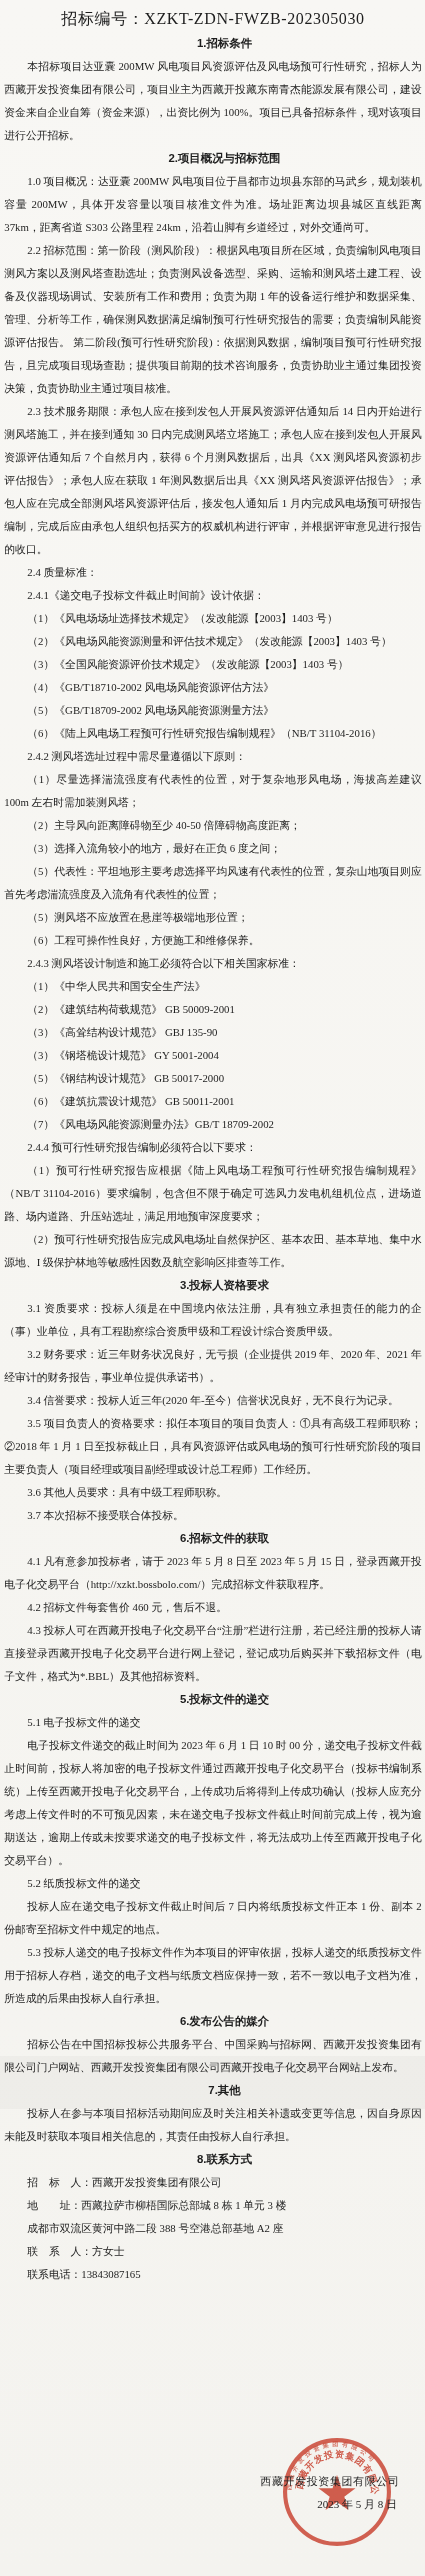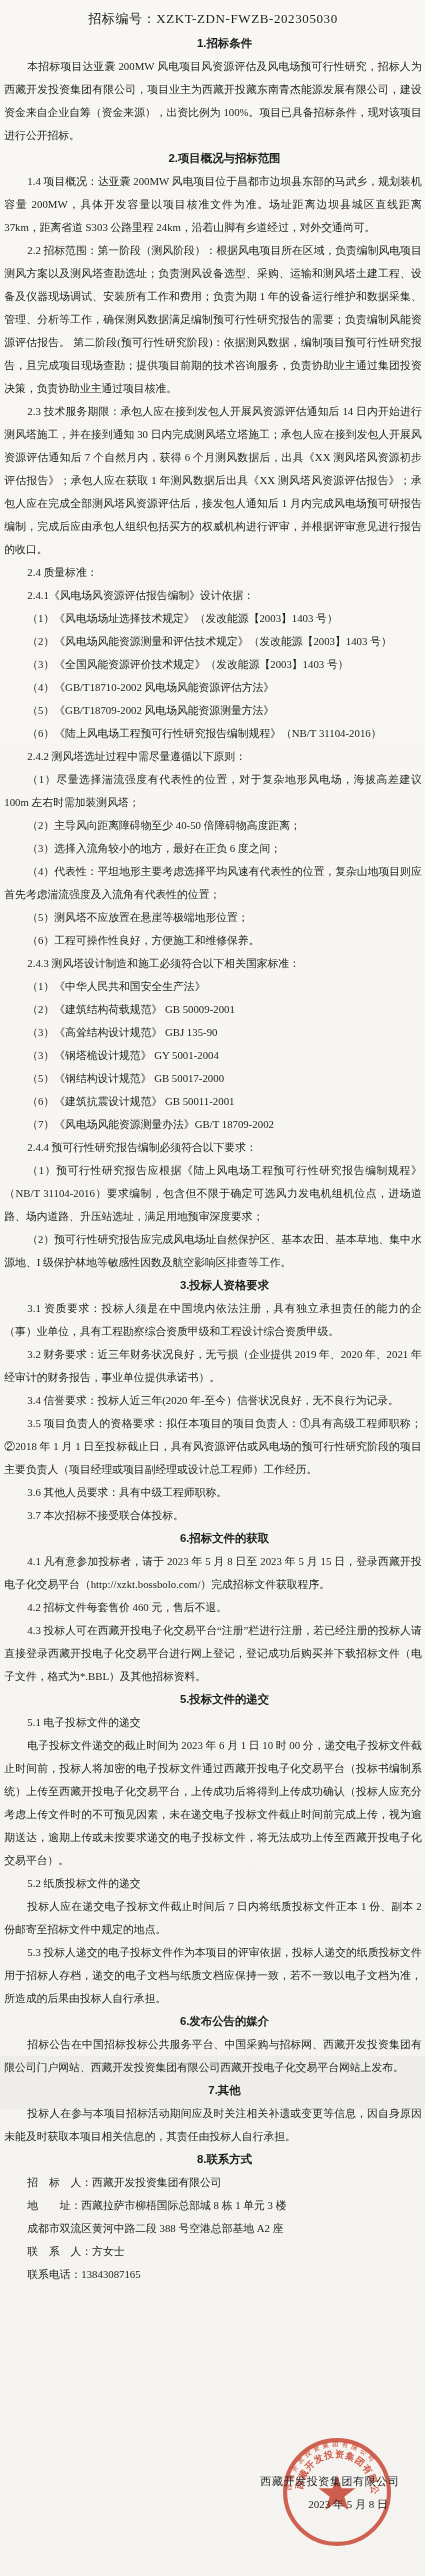--- a/index.html
+++ b/index.html
@@ -14,21 +14,21 @@
   }
   .content{
     padding:6.2px 4.3px 0 4.3px;
     font-size:10.8px;
     line-height:23px;
     text-align:justify;
   }
   .doc-title{
     text-align:center;
     text-indent:0;
-    font-size:13px;
+    font-size:16px;
     line-height:26px;
     letter-spacing:0.6px;
   }
   .heading{
     font-family:"Liberation Sans","DejaVu Sans",sans-serif;
     font-weight:bold;
     font-size:11.4px;
     text-indent:23px;
     text-align:center;
   }
@@ -39,21 +39,21 @@
     pointer-events:none;
   }
   .sig-line{
     position:absolute;
     font-size:11px;
     white-space:nowrap;
     color:#262626;
     z-index:3;
   }
   .sig-company{ top:2474px; right:26.5px; letter-spacing:0.6px; }
-  .sig-date{ top:2497px; right:38px;font-family:Liberation Serif, serif; }
+  .sig-date{ top:2497px; right:29px;font-family:Liberation Serif, serif; }
   .seal{
     position:absolute;
     left:278px; top:2433px;
     width:118px; height:118px;
     z-index:2;
     opacity:0.93;
   }
   .seal text{
     font-family:"Liberation Serif","DejaVu Serif",serif;
     font-weight:bold;
@@ -62,36 +62,36 @@
 </head>
 <body>
 
 <div class="page">
 
   <div class="content">
       <div class="doc-title">招标编号：XZKT-ZDN-FWZB-202305030</div>
       <div class="heading">1.招标条件</div>
       <div class="para">本招标项目达亚囊 200MW 风电项目风资源评估及风电场预可行性研究，招标人为西藏开发投资集团有限公司，项目业主为西藏开投藏东南青杰能源发展有限公司，建设资金来自企业自筹（资金来源），出资比例为 100%。项目已具备招标条件，现对该项目进行公开招标。</div>
       <div class="heading">2.项目概况与招标范围</div>
-      <div class="para">1.4 项目概况：达亚囊 200MW 风电项目位于昌都市边坝县东部的马武乡，规划装机容量 200MW，具体开发容量以项目核准文件为准。场址距离边坝县城区直线距离 37km，距离省道 S303 公路里程 24km，沿着山脚有乡道经过，对外交通尚可。</div>
+      <div class="para">1.0 项目概况：达亚囊 200MW 风电项目位于昌都市边坝县东部的马武乡，规划装机容量 200MW，具体开发容量以项目核准文件为准。场址距离边坝县城区直线距离 37km，距离省道 S303 公路里程 24km，沿着山脚有乡道经过，对外交通尚可。</div>
       <div class="para">2.2 招标范围：第一阶段（测风阶段）：根据风电项目所在区域，负责编制风电项目测风方案以及测风塔查勘选址；负责测风设备选型、采购、运输和测风塔土建工程、设备及仪器现场调试、安装所有工作和费用；负责为期 1 年的设备运行维护和数据采集、管理、分析等工作，确保测风数据满足编制预可行性研究报告的需要；负责编制风能资源评估报告。 第二阶段(预可行性研究阶段)：依据测风数据，编制项目预可行性研究报告，且完成项目现场查勘；提供项目前期的技术咨询服务，负责协助业主通过集团投资决策，负责协助业主通过项目核准。</div>
       <div class="para">2.3 技术服务期限：承包人应在接到发包人开展风资源评估通知后 14 日内开始进行测风塔施工，并在接到通知 30 日内完成测风塔立塔施工；承包人应在接到发包人开展风资源评估通知后 7 个自然月内，获得 6 个月测风数据后，出具《XX 测风塔风资源初步评估报告》；承包人应在获取 1 年测风数据后出具《XX 测风塔风资源评估报告》；承包人应在完成全部测风塔风资源评估后，接发包人通知后 1 月内完成风电场预可研报告编制，完成后应由承包人组织包括买方的权威机构进行评审，并根据评审意见进行报告的收口。</div>
       <div class="para">2.4 质量标准：</div>
-      <div class="para">2.4.1《风电场风资源评估报告编制》设计依据：</div>
+      <div class="para">2.4.1《递交电子投标文件截止时间前》设计依据：</div>
       <div class="para">（1）《风电场场址选择技术规定》（发改能源【2003】1403 号）</div>
       <div class="para">（2）《风电场风能资源测量和评估技术规定》（发改能源【2003】1403 号）</div>
       <div class="para">（3）《全国风能资源评价技术规定》（发改能源【2003】1403 号）</div>
       <div class="para">（4）《GB/T18710-2002 风电场风能资源评估方法》</div>
       <div class="para">（5）《GB/T18709-2002 风电场风能资源测量方法》</div>
       <div class="para">（6）《陆上风电场工程预可行性研究报告编制规程》（NB/T 31104-2016）</div>
       <div class="para">2.4.2 测风塔选址过程中需尽量遵循以下原则：</div>
       <div class="para">（1）尽量选择湍流强度有代表性的位置，对于复杂地形风电场，海拔高差建议 100m 左右时需加装测风塔；</div>
       <div class="para">（2）主导风向距离障碍物至少 40-50 倍障碍物高度距离；</div>
       <div class="para">（3）选择入流角较小的地方，最好在正负 6 度之间；</div>
-      <div class="para">（4）代表性：平坦地形主要考虑选择平均风速有代表性的位置，复杂山地项目则应首先考虑湍流强度及入流角有代表性的位置；</div>
+      <div class="para">（5）代表性：平坦地形主要考虑选择平均风速有代表性的位置，复杂山地项目则应首先考虑湍流强度及入流角有代表性的位置；</div>
       <div class="para">（5）测风塔不应放置在悬崖等极端地形位置；</div>
       <div class="para">（6）工程可操作性良好，方便施工和维修保养。</div>
       <div class="para">2.4.3 测风塔设计制造和施工必须符合以下相关国家标准：</div>
       <div class="para">（1）《中华人民共和国安全生产法》</div>
       <div class="para">（2）《建筑结构荷载规范》 GB 50009-2001</div>
       <div class="para">（3）《高耸结构设计规范》 GBJ 135-90</div>
       <div class="para">（3）《钢塔桅设计规范》 GY 5001-2004</div>
       <div class="para">（5）《钢结构设计规范》 GB 50017-2000</div>
       <div class="para">（6）《建筑抗震设计规范》 GB 50011-2001</div>
       <div class="para">（7）《风电场风能资源测量办法》GB/T 18709-2002</div>

